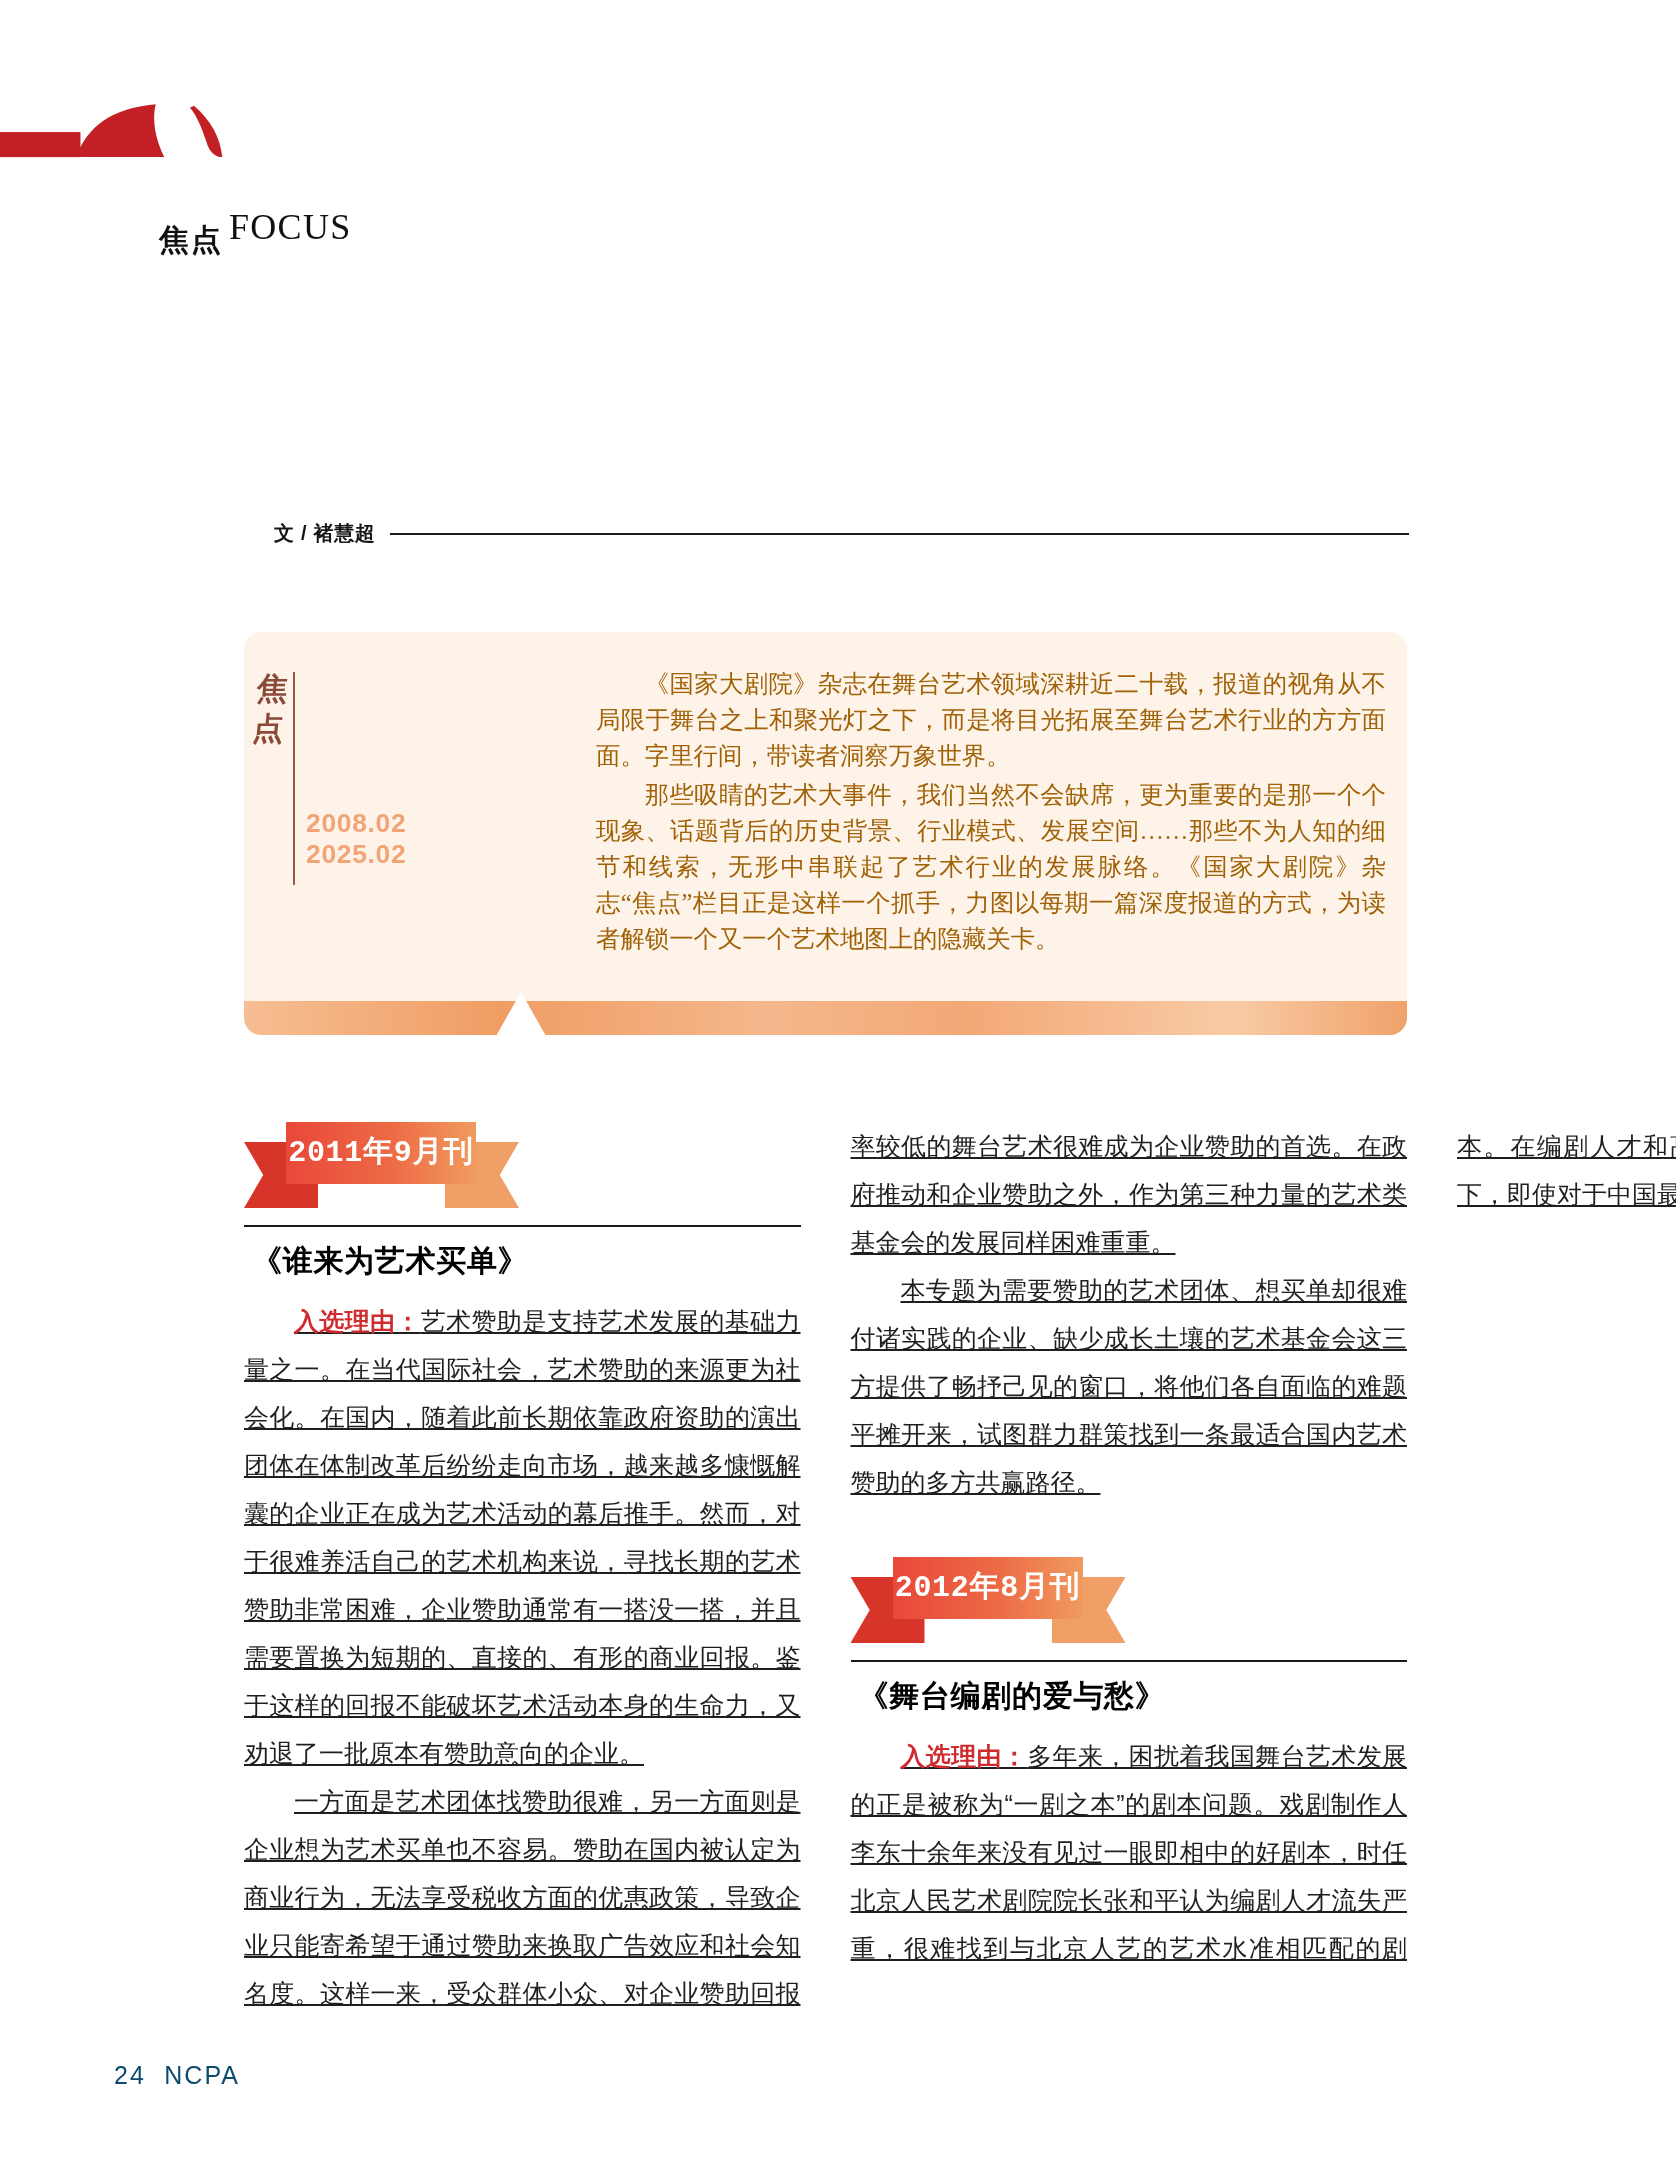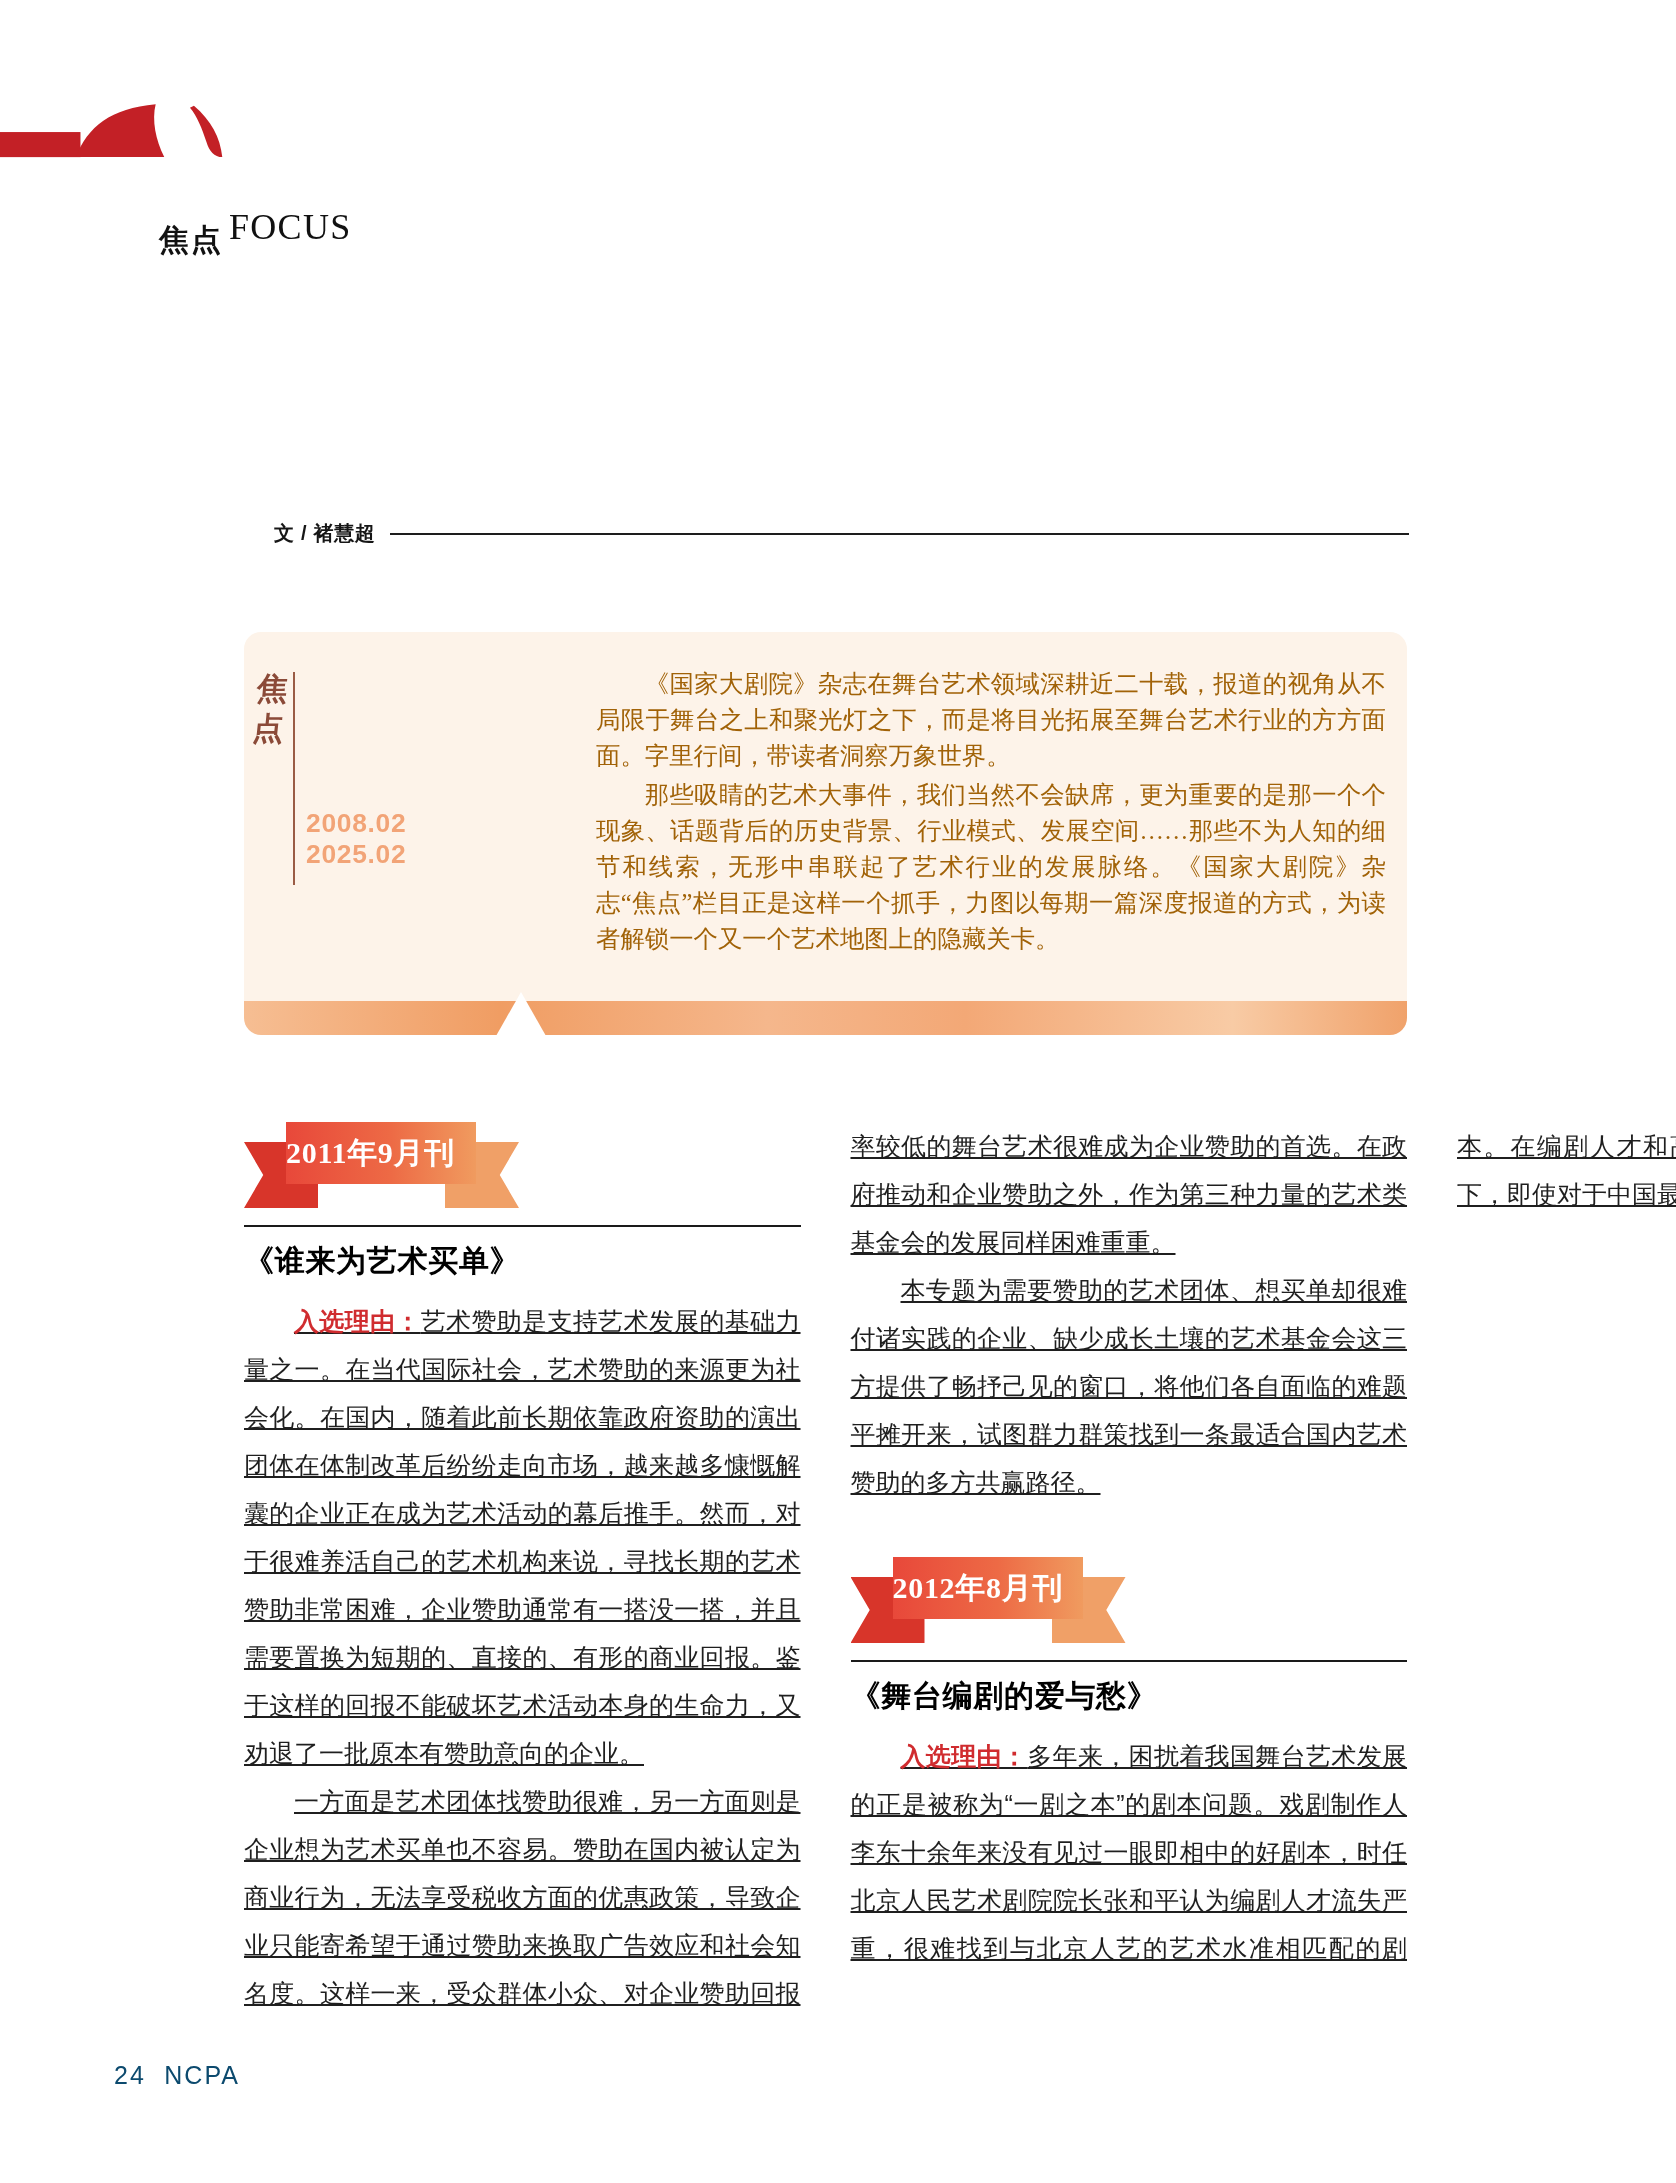--- a/index.html
+++ b/index.html
@@ -49,26 +49,26 @@
            font-size:25px;line-height:48px;color:#1f1f1f;text-align:justify;}
   .article + .article{margin-top:51px;}
   .ribbon{position:relative;height:87px;margin-bottom:16px;break-inside:avoid;}
   .ribbon-tail{position:absolute;top:20px;width:74px;height:66px;}
   .ribbon-tail.left{left:0;background:#D8352A;
                     clip-path:polygon(0 0,100% 0,100% 100%,0 100%,26% 50%);}
   .ribbon-tail.right{left:201px;background:#F0A067;
                      clip-path:polygon(0 0,100% 0,74% 50%,100% 100%,0 100%);}
   .ribbon-band{position:absolute;left:42px;top:0;width:190px;height:62px;
                background:linear-gradient(90deg,#E8483A 0%,#ED6A45 55%,#F09B5F 100%);
-               color:#ffffff;font-family:Liberation Serif, serif;
-               font-weight:700;font-size:30px;line-height:62px;
+               color:#ffffff;font-family:Liberation Mono, monospace;
+               font-weight:700;font-size:30px;line-height:62px;text-align:center;
                letter-spacing:0.7px;}
   .issue-rule{height:0;border-top:2px solid #1a1a1a;margin:0 0 14.5px 0;}
   .article-title{font-size:30px;line-height:38px;font-weight:700;color:#000;
-                 text-align:left;text-indent:0;margin:0 0 17px 0;letter-spacing:0.7px;}
+                 text-align:left;text-indent:0;margin:0 0 17px 8px;letter-spacing:0.7px;}
   .article p{margin:0;text-indent:2em;text-decoration:underline;}
   .lead-label{color:#D02C2F;font-weight:700;}
 
   
   .page-footer{position:absolute;left:114px;top:2061px;font-size:25px;color:#0c4a6e;
                letter-spacing:2px;display:flex;gap:18.5px;font-weight:500;}
 </style>
 </head>
 <body>
 

